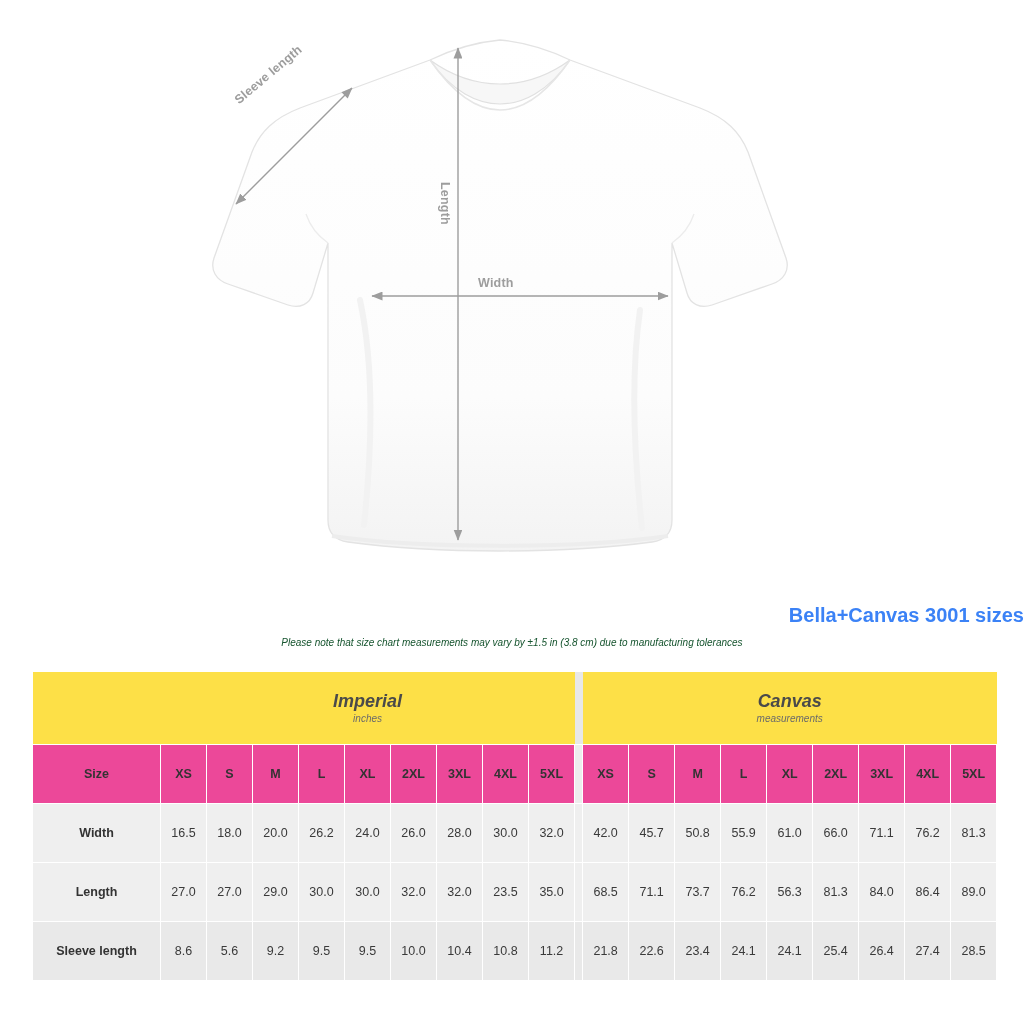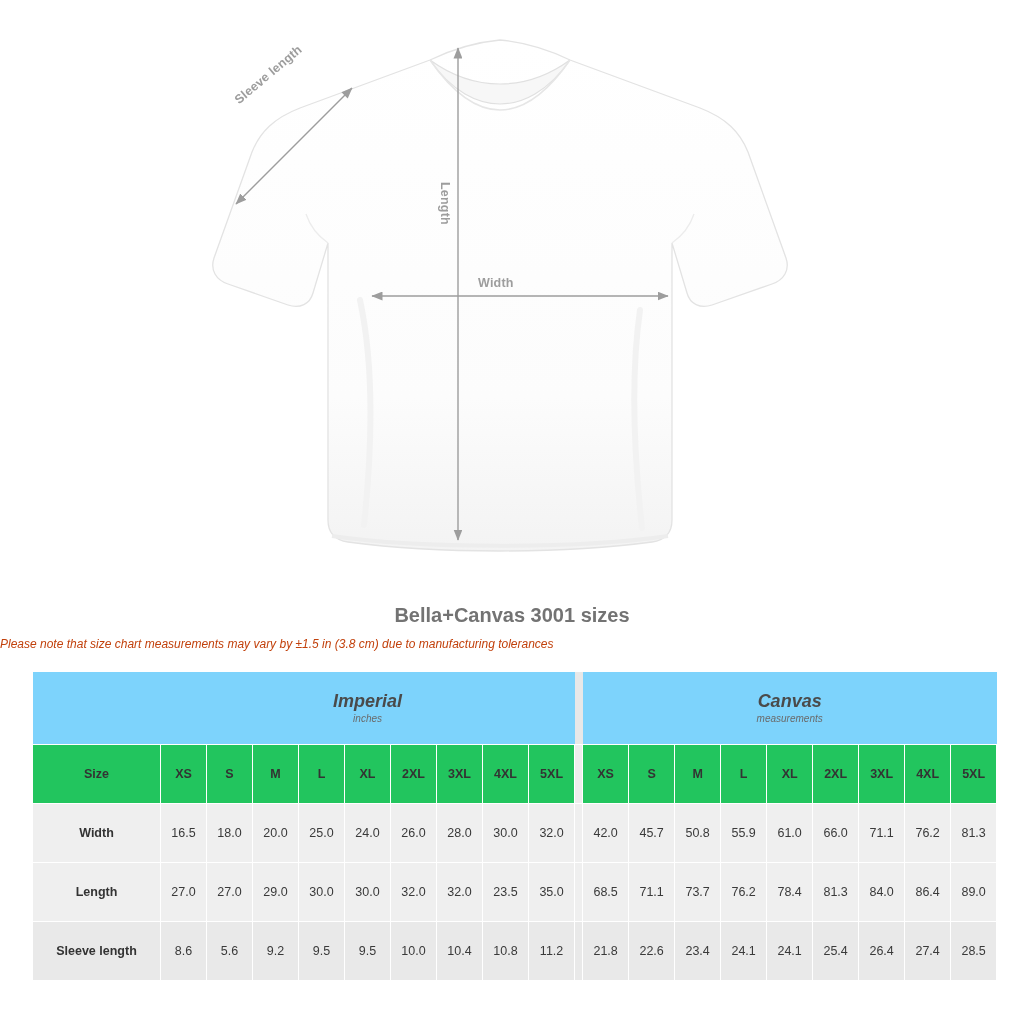--- a/index.html
+++ b/index.html
@@ -51,31 +51,32 @@
     transform: rotate(90deg);
     transform-origin: left top;
   }
   #label-width {
     left: 478px;
     top: 276px;
   }
 
   
   #title {
-    text-align: center;
+    text-align: right;
     font-size: 20px;
     font-weight: bold;
-    color: #737373;
+    color: #3b82f6;
     margin: 0;
     padding-top: 24px;
   }
   #subtitle {
-    font-size: 12px;
+    text-align: center;
+    font-size: 10px;
     font-style: italic;
-    color: #c2410c;
+    color: #14532d;
     margin: 0;
     padding-top: 10px;
   }
 
   
   #table-wrap {
     position: absolute;
     left: 32px;
     top: 672px;
     width: 960px;
@@ -88,42 +89,42 @@
   td, th {
     border: 1px solid #ffffff;
     text-align: center;
     font-size: 12.5px;
     color: #3a3a3a;
     background: #efefef;
     padding: 0;
   }
   tr.unit-row td {
     height: 72px;
-    background: #7dd3fc;
+    background: #fde047;
     border: none;
   }
   .unit-name {
     font-size: 18px;
     font-weight: bold;
     font-style: italic;
     color: #4a4a4a;
     display: block;
     line-height: 1.25;
   }
   .unit-sub {
     font-size: 10px;
     font-style: italic;
     color: #6a6a6a;
     display: block;
     line-height: 1.4;
   }
   tr.head-row td {
     height: 58px;
     font-weight: bold;
-    background: #22c55e;
+    background: #ec4899;
     color: #333;
   }
   tr.data-row td {
     height: 58px;
   }
   tr.row-alt td {
     background: #e9e9e9;
   }
   td.rowhead {
     font-weight: bold;
@@ -277,21 +278,21 @@
           <td>3XL</td>
           <td>4XL</td>
           <td>5XL</td>
         </tr>
 
         <tr class="data-row">
           <td class="rowhead">Width</td>
           <td>16.5</td>
           <td>18.0</td>
           <td>20.0</td>
-          <td>25.0</td>
+          <td>26.2</td>
           <td>24.0</td>
           <td>26.0</td>
           <td>28.0</td>
           <td>30.0</td>
           <td>32.0</td>
           <td class="spacer"></td>
           <td>42.0</td>
           <td>45.7</td>
           <td>50.8</td>
           <td>55.9</td>
@@ -311,21 +312,21 @@
           <td>30.0</td>
           <td>32.0</td>
           <td>32.0</td>
           <td>23.5</td>
           <td>35.0</td>
           <td class="spacer"></td>
           <td>68.5</td>
           <td>71.1</td>
           <td>73.7</td>
           <td>76.2</td>
-          <td>78.4</td>
+          <td>56.3</td>
           <td>81.3</td>
           <td>84.0</td>
           <td>86.4</td>
           <td>89.0</td>
         </tr>
 
         <tr class="data-row row-alt">
           <td class="rowhead">Sleeve length</td>
           <td>8.6</td>
           <td>5.6</td>

